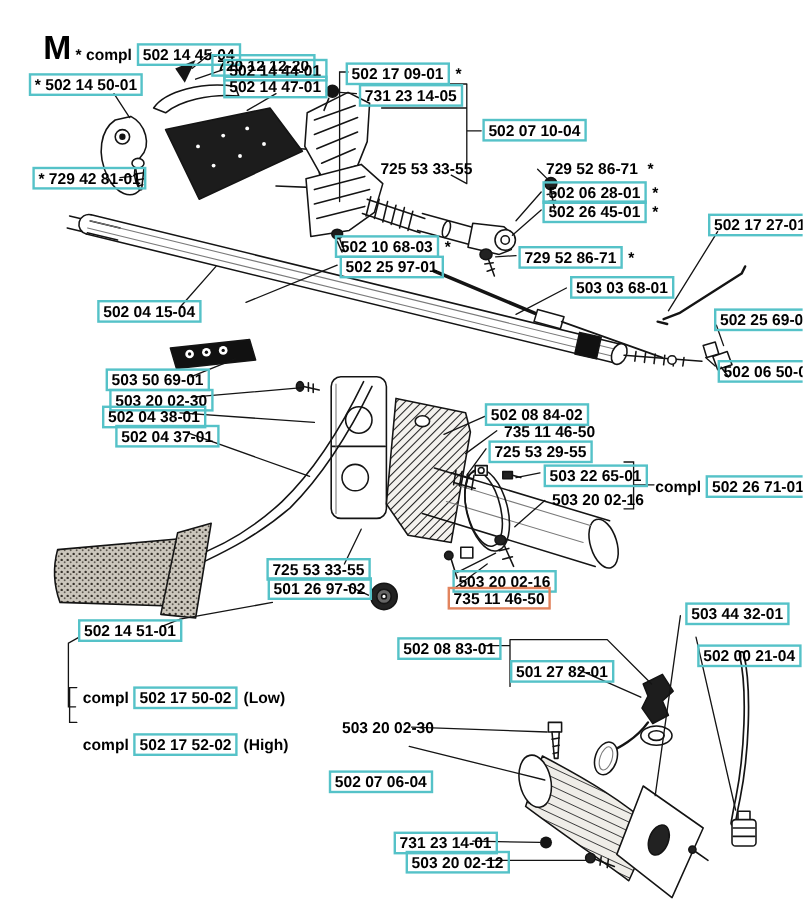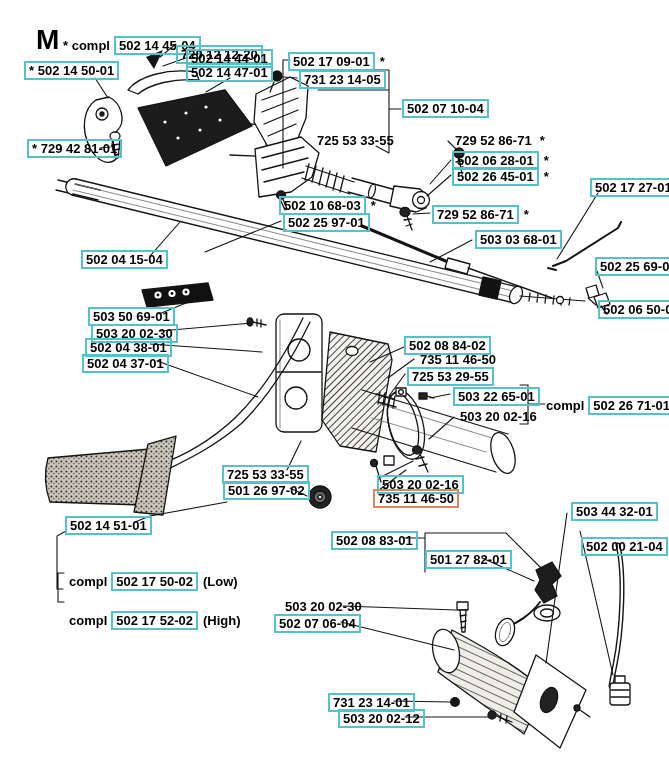--- a/index.html
+++ b/index.html
@@ -363,36 +363,36 @@
       <div class="plabel" style="left: 279px; top: 196px;"><span class="num boxed">502 10 68-03</span><span class="sfx">*</span></div>
       <div class="plabel" style="left: 432px; top: 205px;"><span class="num boxed">729 52 86-71</span><span class="sfx">*</span></div>
       <div class="plabel" style="left: 283px; top: 213px;"><span class="num boxed">502 25 97-01</span></div>
       <div class="plabel" style="left: 475px; top: 230px;"><span class="num boxed">503 03 68-01</span></div>
       <div class="plabel" style="left: 81px; top: 250px;"><span class="num boxed">502 04 15-04</span></div>
       <div class="plabel" style="left: 595px; top: 257px;"><span class="num boxed">502 25 69-01</span></div>
       <div class="plabel" style="left: 598px; top: 300px;"><span class="num boxed">502 06 50-02</span></div>
       <div class="plabel" style="left: 88px; top: 307px;"><span class="num boxed">503 50 69-01</span></div>
       <div class="plabel" style="left: 91px; top: 324px;"><span class="num boxed">503 20 02-30</span></div>
       <div class="plabel" style="left: 85px; top: 338px;"><span class="num boxed">502 04 38-01</span></div>
-      <div class="plabel" style="left: 82px; top: 354px;"><span class="num boxed">502 04 37-01</span></div>
+      <div class="plabel" style="left: 96px; top: 354px;"><span class="num boxed">502 04 37-01</span></div>
       <div class="plabel" style="left: 404px; top: 336px;"><span class="num boxed">502 08 84-02</span></div>
       <div class="plabel" style="left: 417px; top: 352px;"><span class="num">735 11 46-50</span></div>
       <div class="plabel" style="left: 407px; top: 367px;"><span class="num boxed">725 53 29-55</span></div>
       <div class="plabel" style="left: 453px; top: 387px;"><span class="num boxed">503 22 65-01</span></div>
       <div class="plabel" style="left: 546px; top: 396px;"><span class="pfx">compl</span><span class="num boxed">502 26 71-01</span></div>
       <div class="plabel" style="left: 457px; top: 409px;"><span class="num">503 20 02-16</span></div>
       <div class="plabel" style="left: 222px; top: 465px;"><span class="num boxed">725 53 33-55</span></div>
       <div class="plabel" style="left: 223px; top: 481px;"><span class="num boxed">501 26 97-02</span></div>
       <div class="plabel" style="left: 377px; top: 475px;"><span class="num boxed">503 20 02-16</span></div>
       <div class="plabel" style="left: 373px; top: 489px;"><span class="num boxed hl">735 11 46-50</span></div>
       <div class="plabel" style="left: 65px; top: 516px;"><span class="num boxed">502 14 51-01</span></div>
       <div class="plabel" style="left: 571px; top: 502px;"><span class="num boxed">503 44 32-01</span></div>
       <div class="plabel" style="left: 581px; top: 520px; margin-top: 17px;"><span class="num boxed">502 00 21-04</span></div>
       <div class="plabel" style="left: 331px; top: 531px;"><span class="num boxed">502 08 83-01</span></div>
       <div class="plabel" style="left: 425px; top: 550px;"><span class="num boxed">501 27 82-01</span></div>
       <div class="plabel" style="left: 69px; top: 572px;"><span class="pfx">compl</span><span class="num boxed">502 17 50-02</span><span class="sfx">(Low)</span></div>
       <div class="plabel" style="left: 69px; top: 611px;"><span class="pfx">compl</span><span class="num boxed">502 17 52-02</span><span class="sfx">(High)</span></div>
       <div class="plabel" style="left: 282px; top: 599px;"><span class="num">503 20 02-30</span></div>
-      <div class="plabel" style="left: 274px; top: 614px;"><span class="num boxed">502 07 06-04</span></div>
+      <div class="plabel" style="left: 274px; top: 642px;"><span class="num boxed">502 07 06-04</span></div>
       <div class="plabel" style="left: 328px; top: 693px;"><span class="num boxed">731 23 14-01</span></div>
       <div class="plabel" style="left: 338px; top: 709px;"><span class="num boxed">503 20 02-12</span></div>
     </div>
 </div>
 
 </body></html>

